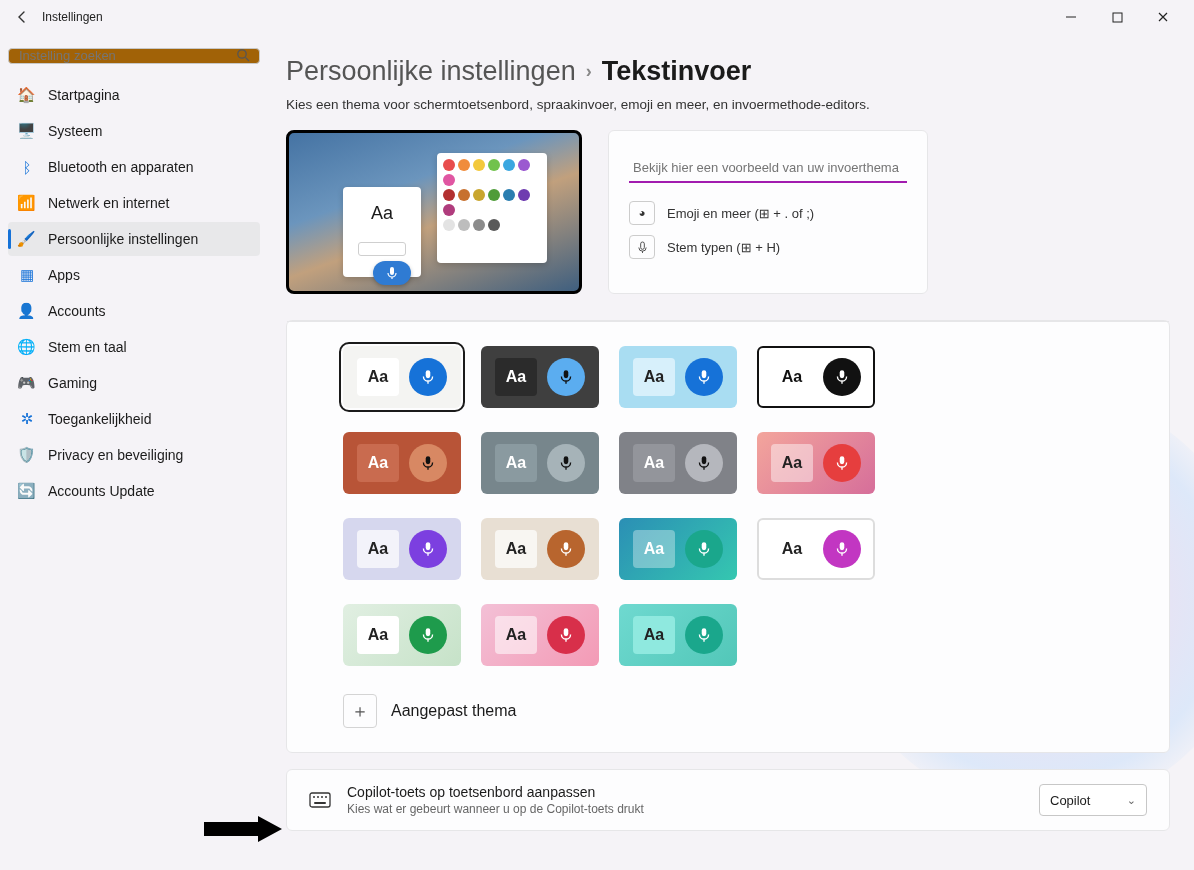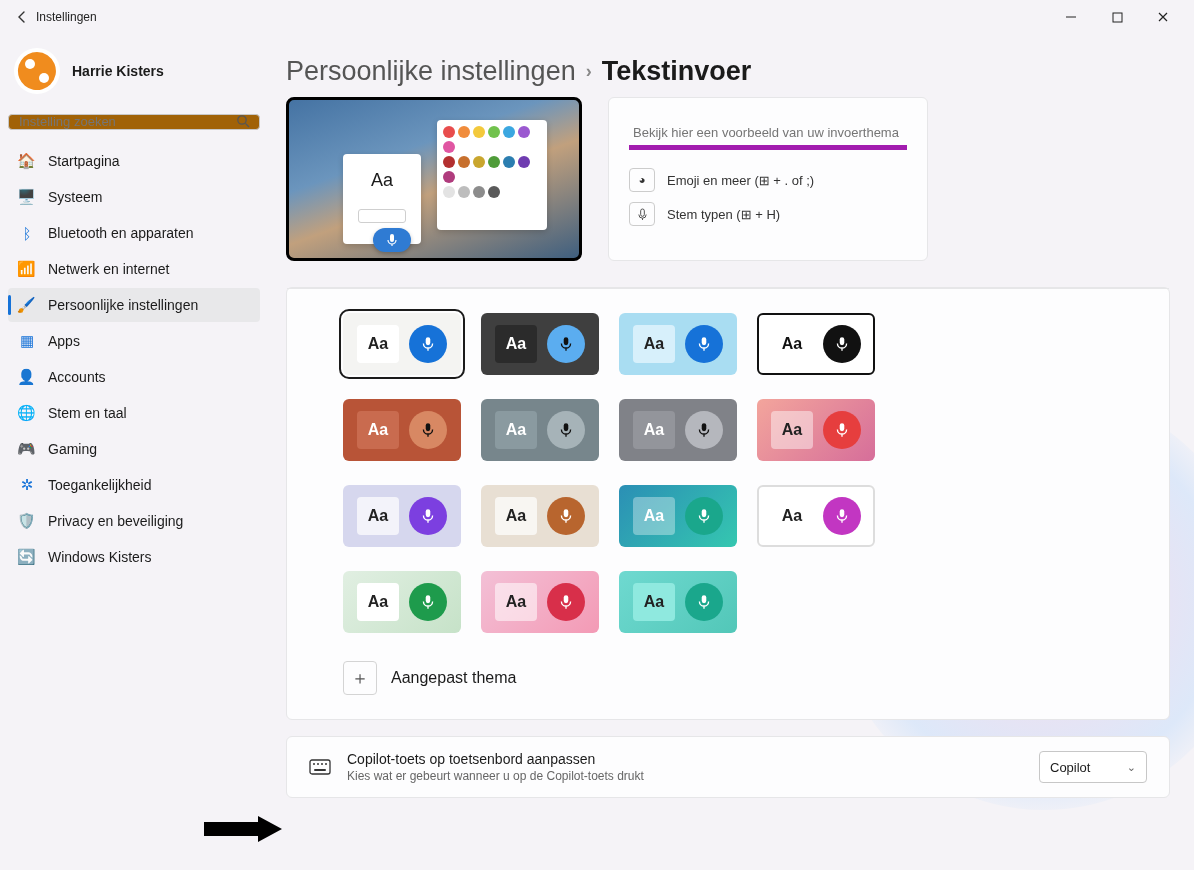--- a/index.html
+++ b/index.html
@@ -1,21 +1,21 @@
 <!DOCTYPE html>
 <html><head>
 <meta charset="utf-8">
 <style>
 *{box-sizing:border-box;margin:0;padding:0;font-family:"Segoe UI",Arial,sans-serif}
 body{background:#f5f3f7;color:#1b1b1b;width:1194px;height:870px;overflow:hidden;position:relative}
 body::before{content:"";position:absolute;right:-60px;bottom:60px;width:420px;height:420px;border-radius:50%;
   background:radial-gradient(circle,rgba(255,170,210,.35),rgba(150,200,255,.25) 60%,transparent 75%);z-index:0}
 .titlebar{display:flex;align-items:center;height:34px;padding:0 8px;position:relative;z-index:2}
 .back-btn{width:28px;height:28px;display:flex;align-items:center;justify-content:center;border-radius:4px;cursor:pointer}
-.app-title{font-size:12px;margin-left:0;color:#222}
+.app-title{font-size:12px;margin-left:6px;color:#222}
 .win-controls{margin-left:auto;display:flex}
 .win-btn{width:46px;height:34px;display:flex;align-items:center;justify-content:center;cursor:pointer;font-size:12px}
 .layout{display:flex;height:calc(100% - 34px);position:relative;z-index:1}
 .sidebar{width:268px;padding:8px 8px 8px 8px;flex-shrink:0}
 .user-block{display:flex;align-items:center;gap:12px;padding:6px 6px 14px}
 .avatar{width:46px;height:46px;border-radius:50%;display:flex;align-items:center;justify-content:center}
 .user-name{font-weight:600;font-size:14px}
 .search-wrap{position:relative;margin:4px 0 14px}
 .search-input{width:100%;height:16px;border:1px solid #c7c7c7;border-radius:4px;background:#a16207;padding:0 34px 0 10px;font-size:13px}
 .search-ic{position:absolute;right:10px;top:50%;transform:translateY(-50%);color:#555}
@@ -33,21 +33,21 @@
 .top-row{display:flex;gap:26px;margin-bottom:26px}
 .preview-box{width:296px;height:164px;border:3px solid #000;border-radius:8px;overflow:hidden;position:relative;background:linear-gradient(160deg,#4573a3 0%,#6b95bd 35%,#c1a07d 55%,#3f5f7f 100%)}
 .preview-kbd{position:absolute;bottom:14px;left:54px;width:78px;height:90px;background:#fff;border-radius:4px;display:flex;flex-direction:column;align-items:center;box-shadow:0 2px 6px rgba(0,0,0,.18)}
 .preview-kbd .aa{font-size:18px;margin-top:16px;font-weight:500}
 .preview-kbd .slot{width:48px;height:14px;border:1px solid #cfcfcf;border-radius:3px;margin-top:18px}
 .preview-voice{position:absolute;bottom:6px;left:84px;width:38px;height:24px;background:#2f7bd3;border-radius:12px;display:flex;align-items:center;justify-content:center;box-shadow:0 2px 4px rgba(0,0,0,.25)}
 .preview-emoji{position:absolute;top:20px;right:32px;width:110px;height:110px;background:#fff;border-radius:4px;padding:6px;box-shadow:0 2px 6px rgba(0,0,0,.18)}
 .dot-row{display:flex;gap:3px;margin-bottom:3px;flex-wrap:wrap}
 .dot{width:12px;height:12px;border-radius:50%}
 .panel-card{width:320px;padding:22px 20px;background:#fdfdfe;border:1px solid #e6e6e8;border-radius:6px}
-.try-input{width:100%;height:30px;border:none;border-bottom:5px solid #a21caf;background:transparent;padding:0 4px;font-size:13px;margin-bottom:18px}
+.try-input{width:100%;height:30px;border:none;border-bottom:2px solid #a21caf;background:transparent;padding:0 4px;font-size:13px;margin-bottom:18px}
 .hint-row{display:flex;align-items:center;gap:12px;font-size:13px;color:#333;margin-bottom:10px}
 .hint-ic{width:26px;height:24px;border:1px solid #ccc;border-radius:4px;display:flex;align-items:center;justify-content:center;font-size:12px}
 .card{background:#fdfdfe;border:1px solid #e6e6e8;border-radius:6px;margin-bottom:16px}
 .card-header{display:flex;align-items:center;gap:16px;padding:18px 22px;cursor:pointer}
 .card-header .title{font-size:14px}
 .card-header .spacer{flex:1}
 .card-body{border-top:1px solid #e6e6e8;padding:24px 56px}
 .theme-grid{display:grid;grid-template-columns:repeat(4,118px);gap:24px 20px}
 .theme-tile{width:118px;height:62px;border-radius:6px;display:flex;align-items:center;justify-content:center;gap:10px;cursor:pointer;position:relative}
 .theme-tile.sel{outline:2px solid #1b1b1b;outline-offset:2px}
@@ -87,31 +87,20 @@
     <div class="win-btn close">
         <svg width="12" height="12">
           <path d="M2 2l8 8M10 2l-8 8" stroke="#222" stroke-width="1.2"></path>
         </svg>
       </div>
   </div>
 </div>
 
 <div class="layout">
   <aside class="sidebar">
-    <div class="user-block">
-      <div class="avatar">
-        <svg width="46" height="46" viewBox="0 0 46 46">
-            <circle cx="23" cy="23" r="23" fill="#fff"></circle>
-            <path d="M23 4a19 19 0 0 1 13.4 32.4A19 19 0 1 1 23 4z" fill="#f08c1e"></path>
-            <circle cx="16" cy="16" r="5" fill="#fff"></circle>
-            <circle cx="30" cy="30" r="5" fill="#fff"></circle>
-          </svg>
-      </div>
-      <div class="user-name">Harrie Kisters</div>
-    </div>
     <div class="search-wrap">
       <input class="search-input" placeholder="Instelling zoeken" style="">
       <span class="search-ic">
           <svg width="14" height="14" viewBox="0 0 14 14">
             <circle cx="6" cy="6" r="4.2" stroke="#555" stroke-width="1.3" fill="none"></circle>
             <line x1="9.5" y1="9.5" x2="13" y2="13" stroke="#555" stroke-width="1.3"></line>
           </svg>
         </span>
     </div>
     <nav class="nav">
@@ -154,31 +143,32 @@
       <div class="nav-item">
           <span class="nav-ic" style="color:#1672d8">✲</span>
           <span>Toegankelijkheid</span>
         </div>
       <div class="nav-item">
           <span class="nav-ic">🛡️</span>
           <span>Privacy en beveiliging</span>
         </div>
       <div class="nav-item">
           <span class="nav-ic" style="color:#1aa7e0">🔄</span>
-          <span>Windows Kisters</span>
+          <span>Accounts Update</span>
         </div>
     </nav>
   </aside>
 
   <main class="main">
     <h1>
       <span class="crumb light">Persoonlijke instellingen</span>
       <span class="chev-sep">›</span>
       <span class="crumb">Tekstinvoer</span>
     </h1>
+    <p class="subtitle">Kies een thema voor schermtoetsenbord, spraakinvoer, emoji en meer, en invoermethode-editors.</p>
 
     <div class="top-row">
       <div class="preview-box">
         <div class="preview-emoji">
           <div id="emoji-dots">
               <div class="dot-row">
                 <span class="dot" style="background: rgb(232, 77, 77);"></span>
                 <span class="dot" style="background: rgb(240, 140, 60);"></span>
                 <span class="dot" style="background: rgb(243, 201, 60);"></span>
                 <span class="dot" style="background: rgb(113, 194, 77);"></span>

